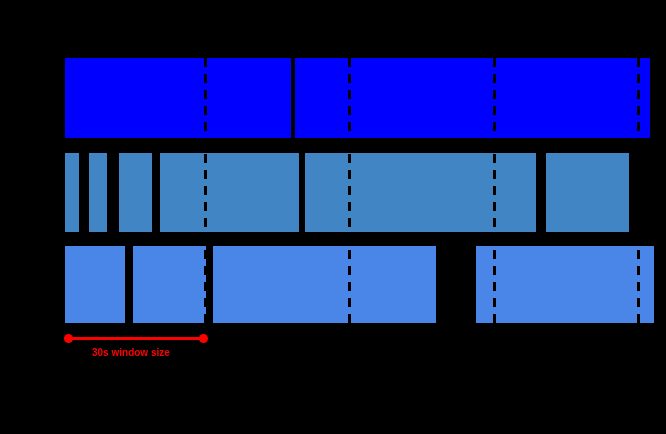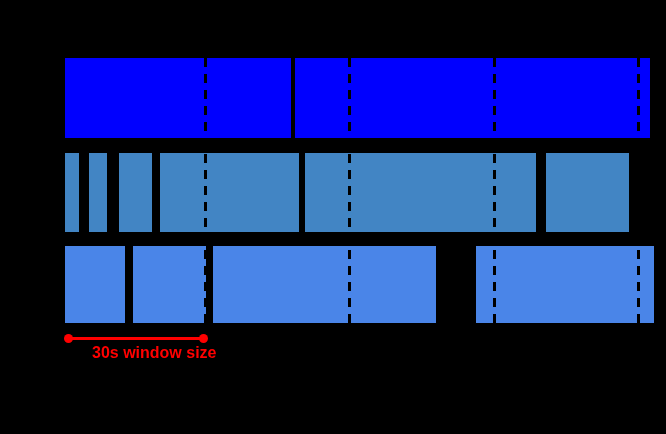--- a/index.html
+++ b/index.html
@@ -17,21 +17,21 @@
     z-index: 5;
     background-image: repeating-linear-gradient(180deg,
       #000 0px, #000 9px, transparent 9px, transparent 16px);
   }
   .measure-line { position: absolute; background: #f00; z-index: 6; }
   .measure-dot {
     position: absolute; border-radius: 50%; background: #f00; z-index: 6;
   }
   .measure-label {
     position: absolute; color: #f00; font-weight: bold;
-    font-size: 16px; line-height: 14px; white-space: nowrap; z-index: 6; text-align: center;
+    font-size: 10px; line-height: 14px; white-space: nowrap; z-index: 6; text-align: center;
   }
 </style>
 </head>
 <body>
 
 <div id="canvas">
   <div id="rows-layer">
       <div class="bar" style="left: 65px; top: 58px; width: 226px; height: 80px; background: rgb(0, 0, 255);"></div>
       <div class="bar" style="left: 295px; top: 58px; width: 355px; height: 80px; background: rgb(0, 0, 255);"></div>
       <div class="bar" style="left: 65px; top: 153px; width: 14px; height: 79px; background: rgb(66, 133, 196);"></div>

